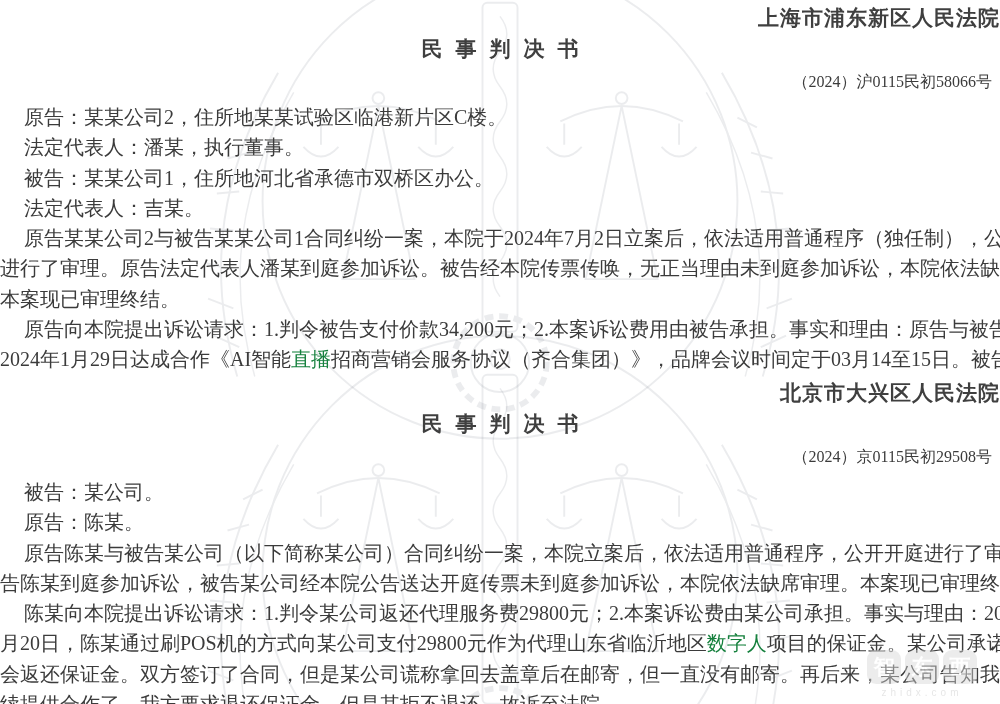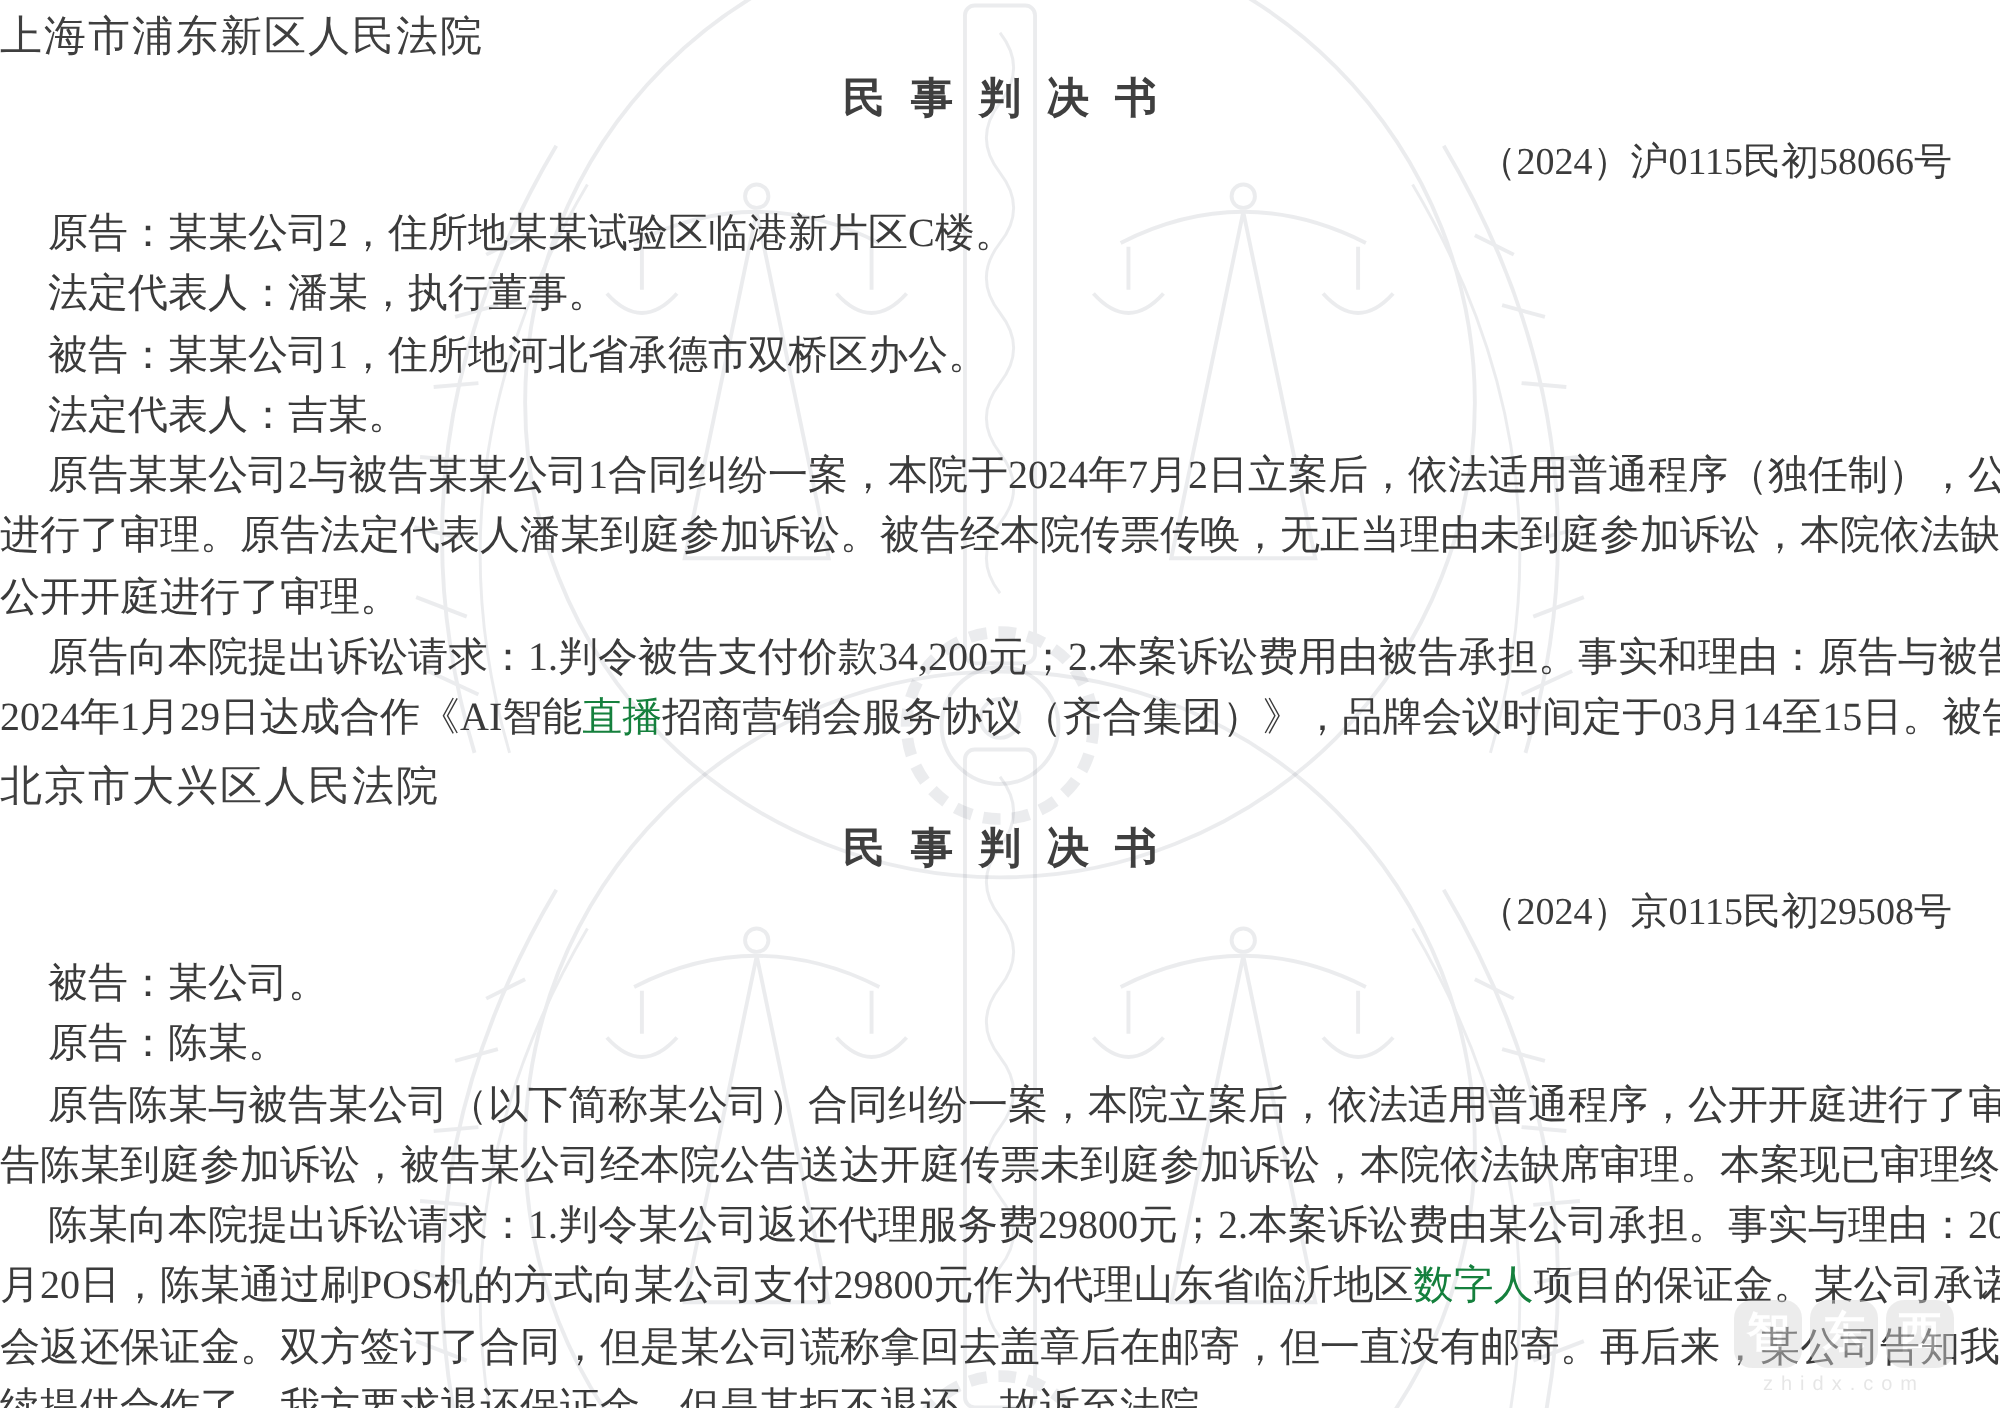--- a/index.html
+++ b/index.html
@@ -8,30 +8,30 @@
     background:#ffffff;
     font-family:"Liberation Serif","DejaVu Serif",serif;
     color:#3b3b3b;
   }
   .emblem{position:absolute;pointer-events:none;opacity:0.13;}
   .emblem svg{display:block;}
   .doc{position:absolute;left:0;width:1000px;}
   .doc-1{top:4px;}
   .doc-2{top:379px;}
   .court{
-    margin:0;text-align:left;font-size:21px;font-weight:400;
+    margin:0;text-align:right;font-size:21px;font-weight:700;
     line-height:28px;letter-spacing:1px;color:#3f3f3f;
   }
   .doctype{
     margin:4px 0 0 0;text-align:center;font-size:21px;font-weight:700;
     line-height:27px;letter-spacing:13px;margin-left:13px;color:#3f3f3f;
   }
   .caseno{
-    margin-top:8px;text-align:right;padding-right:24px;
-    font-size:19px;line-height:22px;
+    margin-top:8px;text-align:right;padding-right:8px;
+    font-size:16px;line-height:22px;
   }
   .docbody{margin-top:9px;}
   .line{
     font-size:20px;line-height:30.3px;white-space:nowrap;
     padding-left:0;
   }
   .line.indent{padding-left:24px;}
   .run.red{color:#15803d;}
   .sitemark{
     position:absolute;right:8px;bottom:6px;width:140px;
@@ -104,21 +104,21 @@
     <h1 class="court">上海市浦东新区人民法院</h1>
     <h2 class="doctype">民事判决书</h2>
     <div class="caseno">（2024）沪0115民初58066号</div>
     <div class="docbody">
         <div class="line indent"><span class="run">原告：某某公司2，住所地某某试验区临港新片区C楼。</span></div>
         <div class="line indent"><span class="run">法定代表人：潘某，执行董事。</span></div>
         <div class="line indent"><span class="run">被告：某某公司1，住所地河北省承德市双桥区办公。</span></div>
         <div class="line indent"><span class="run">法定代表人：吉某。</span></div>
         <div class="line indent"><span class="run">原告某某公司2与被告某某公司1合同纠纷一案，本院于2024年7月2日立案后，依法适用普通程序（独任制），公开开庭</span></div>
         <div class="line"><span class="run">进行了审理。原告法定代表人潘某到庭参加诉讼。被告经本院传票传唤，无正当理由未到庭参加诉讼，本院依法缺席审理。</span></div>
-        <div class="line"><span class="run">公开开庭进行了审理。</span></div>
+        <div class="line"><span class="run">本案现已审理终结。</span></div>
         <div class="line indent"><span class="run">原告向本院提出诉讼请求：1.判令被告支付价款34,200元；2.本案诉讼费用由被告承担。事实和理由：原告与被告于</span></div>
         <div class="line"><span class="run">2024年1月29日达成合作《AI智能</span><span class="run red">直播</span><span class="run">招商营销会服务协议（齐合集团）》，品牌会议时间定于03月14至15日。被告并于当日</span></div>
       </div>
   </section>
 
   <section class="doc doc-2">
     <h1 class="court">北京市大兴区人民法院</h1>
     <h2 class="doctype">民事判决书</h2>
     <div class="caseno">（2024）京0115民初29508号</div>
     <div class="docbody">

